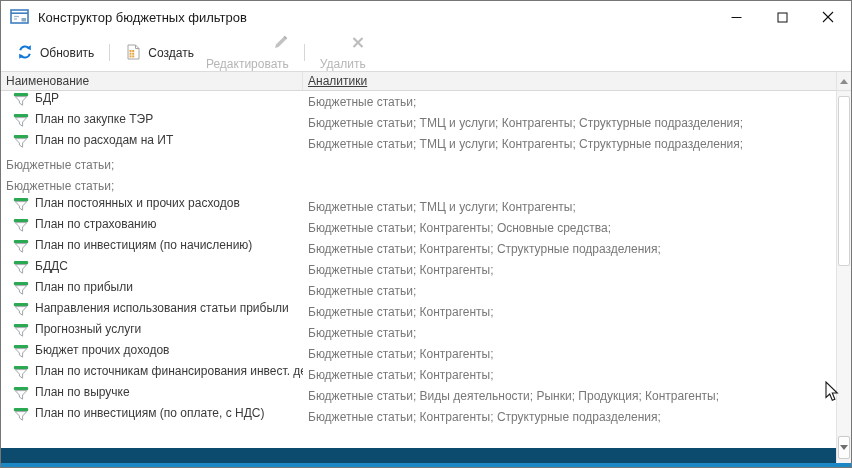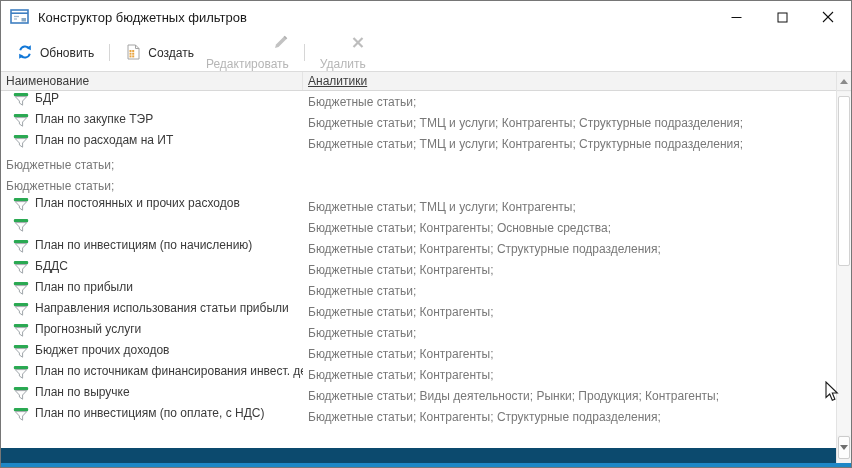--- a/index.html
+++ b/index.html
@@ -198,20 +198,21 @@
           <div class="cell-analytics">Бюджетные статьи; ТМЦ и услуги; Контрагенты;</div>
         </div>
         <div class="grid-row">
           <div class="cell-name">
             <span class="funnel">
               <svg viewBox="0 0 16 16" width="16" height="16">
                 <rect x="0.8" y="2" width="14.4" height="3.2" rx="1.2" fill="#2aa952"></rect>
                 <path d="M2.2 5.6 L13.8 5.6 L9.6 10 L9.6 14.2 L6.4 12 L6.4 10 Z" fill="#fdfdfd" stroke="#a0a6ab" stroke-width="1"></path>
               </svg>
             </span>
+            <span class="name-text">План по страхованию</span>
           </div>
           <div class="cell-analytics">Бюджетные статьи; Контрагенты; Основные средства;</div>
         </div>
         <div class="grid-row">
           <div class="cell-name">
             <span class="funnel">
               <svg viewBox="0 0 16 16" width="16" height="16">
                 <rect x="0.8" y="2" width="14.4" height="3.2" rx="1.2" fill="#2aa952"></rect>
                 <path d="M2.2 5.6 L13.8 5.6 L9.6 10 L9.6 14.2 L6.4 12 L6.4 10 Z" fill="#fdfdfd" stroke="#a0a6ab" stroke-width="1"></path>
               </svg>

